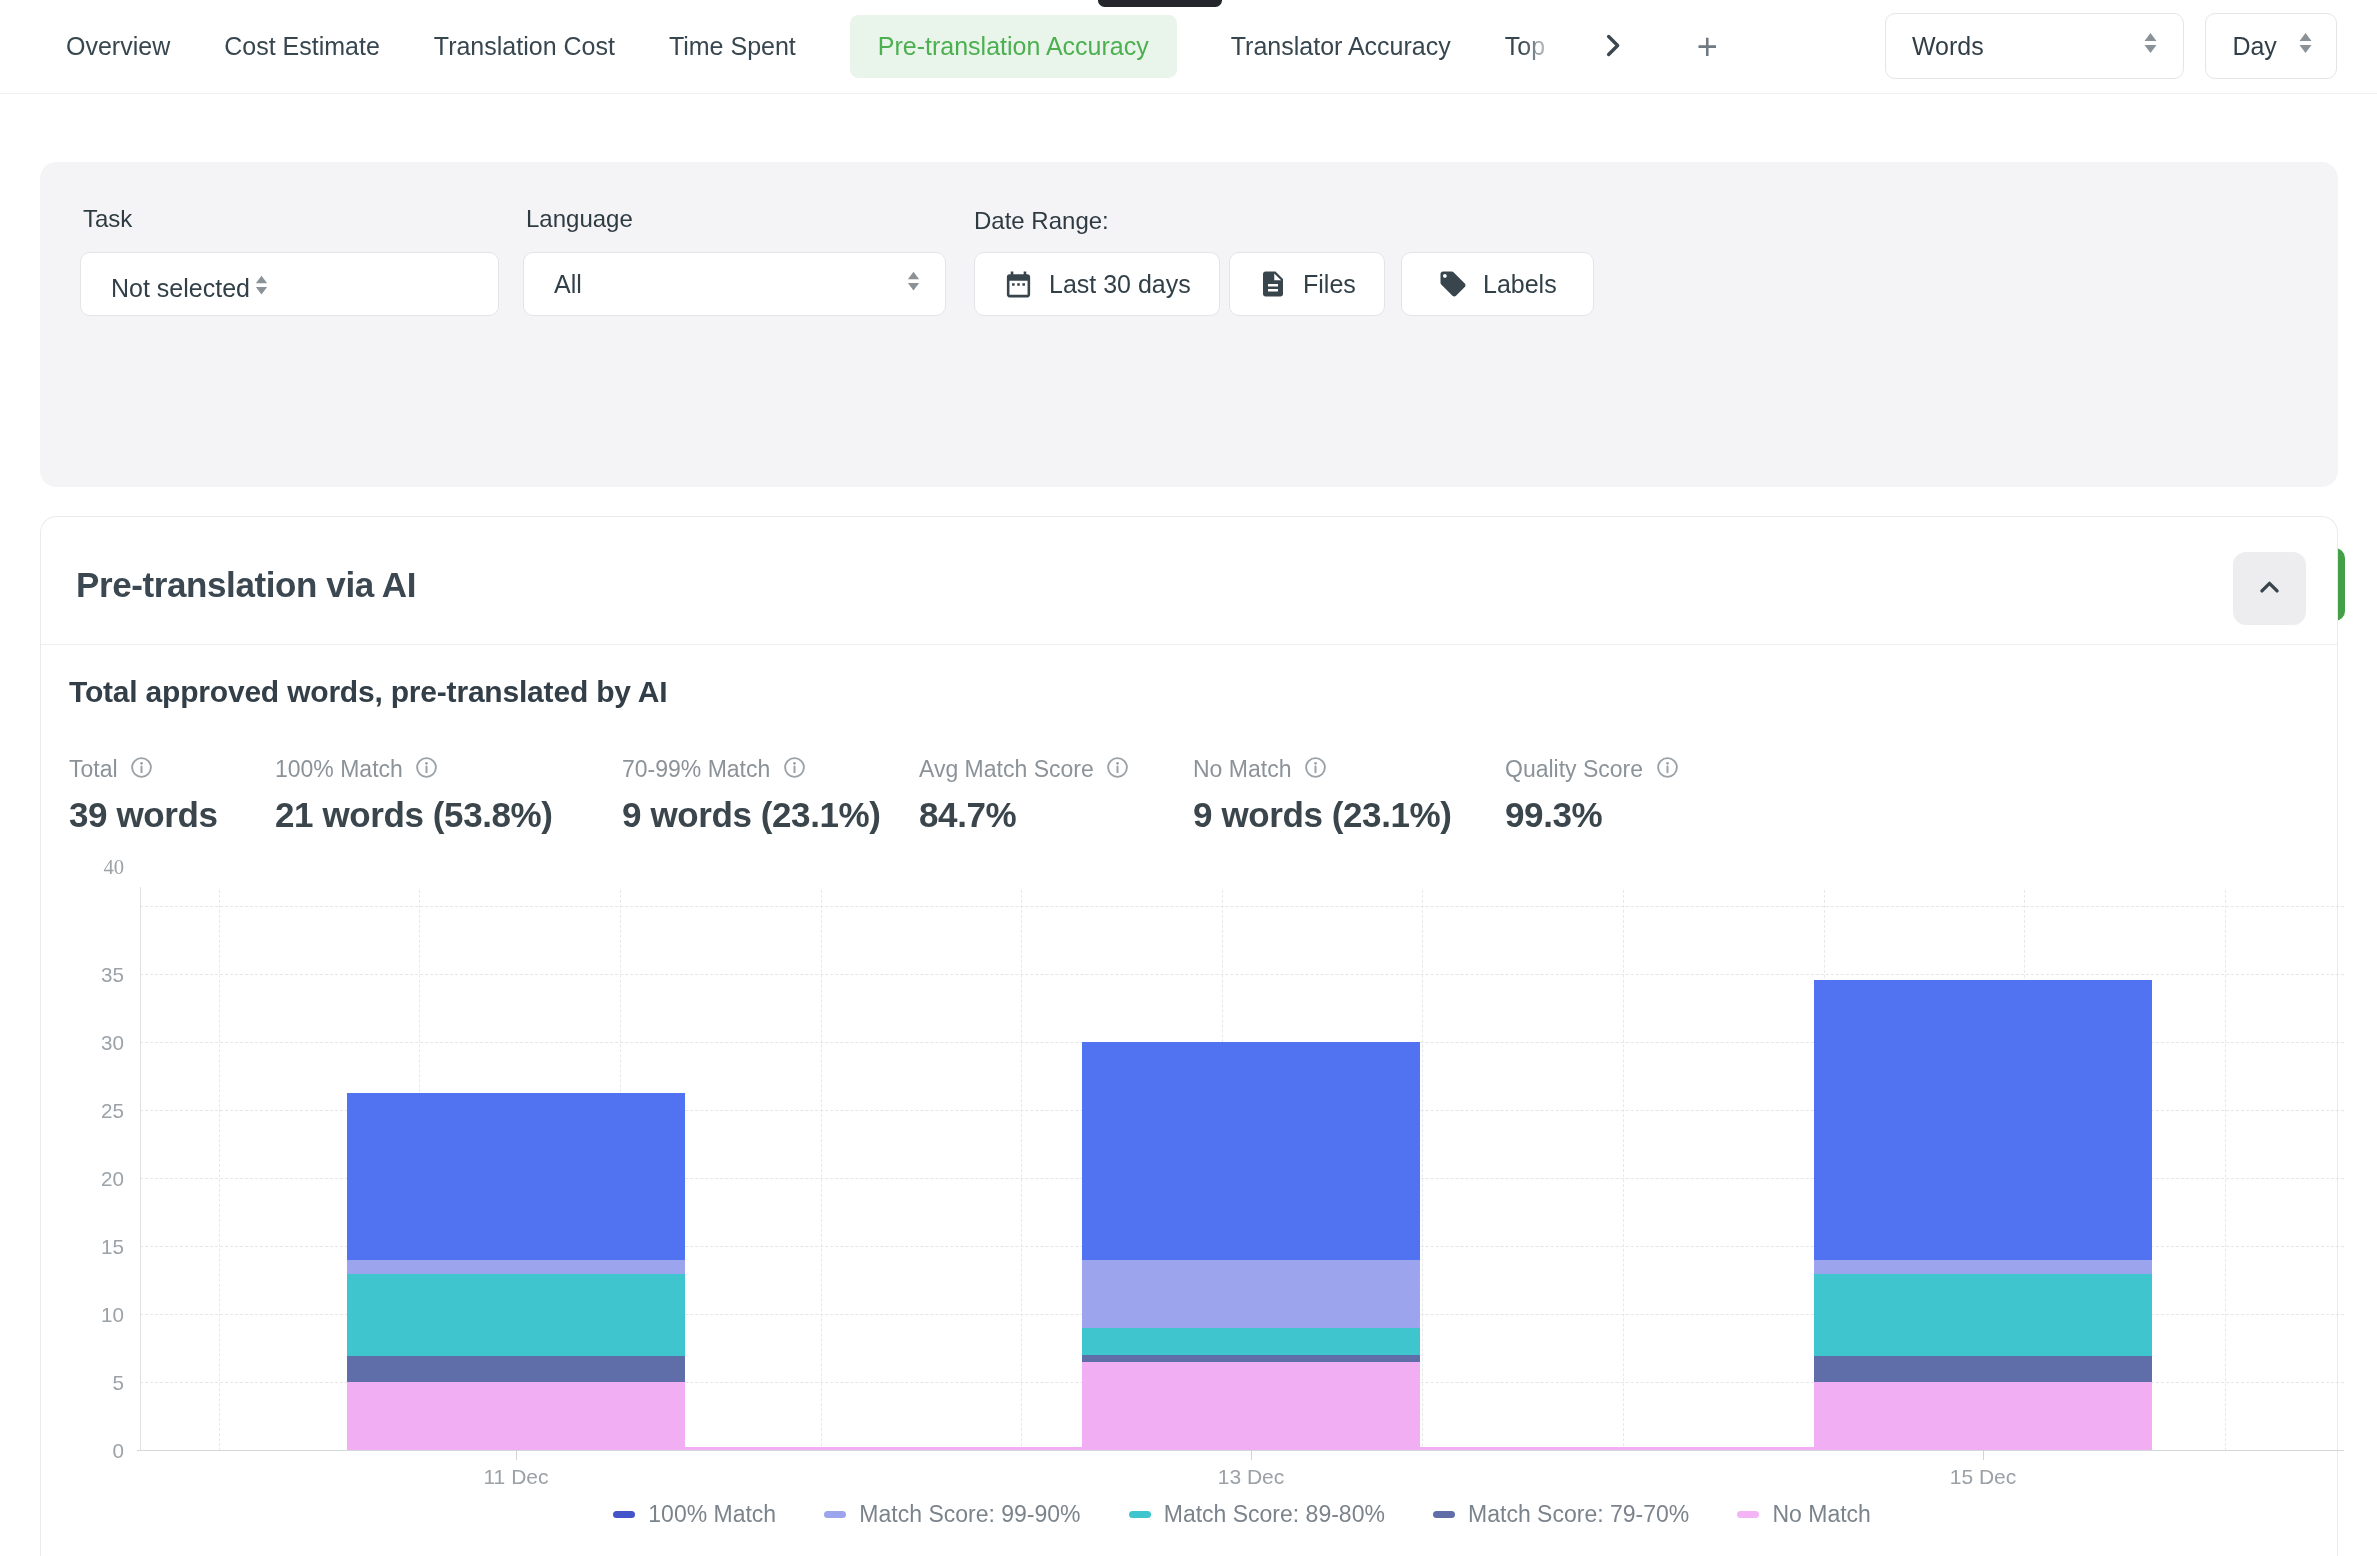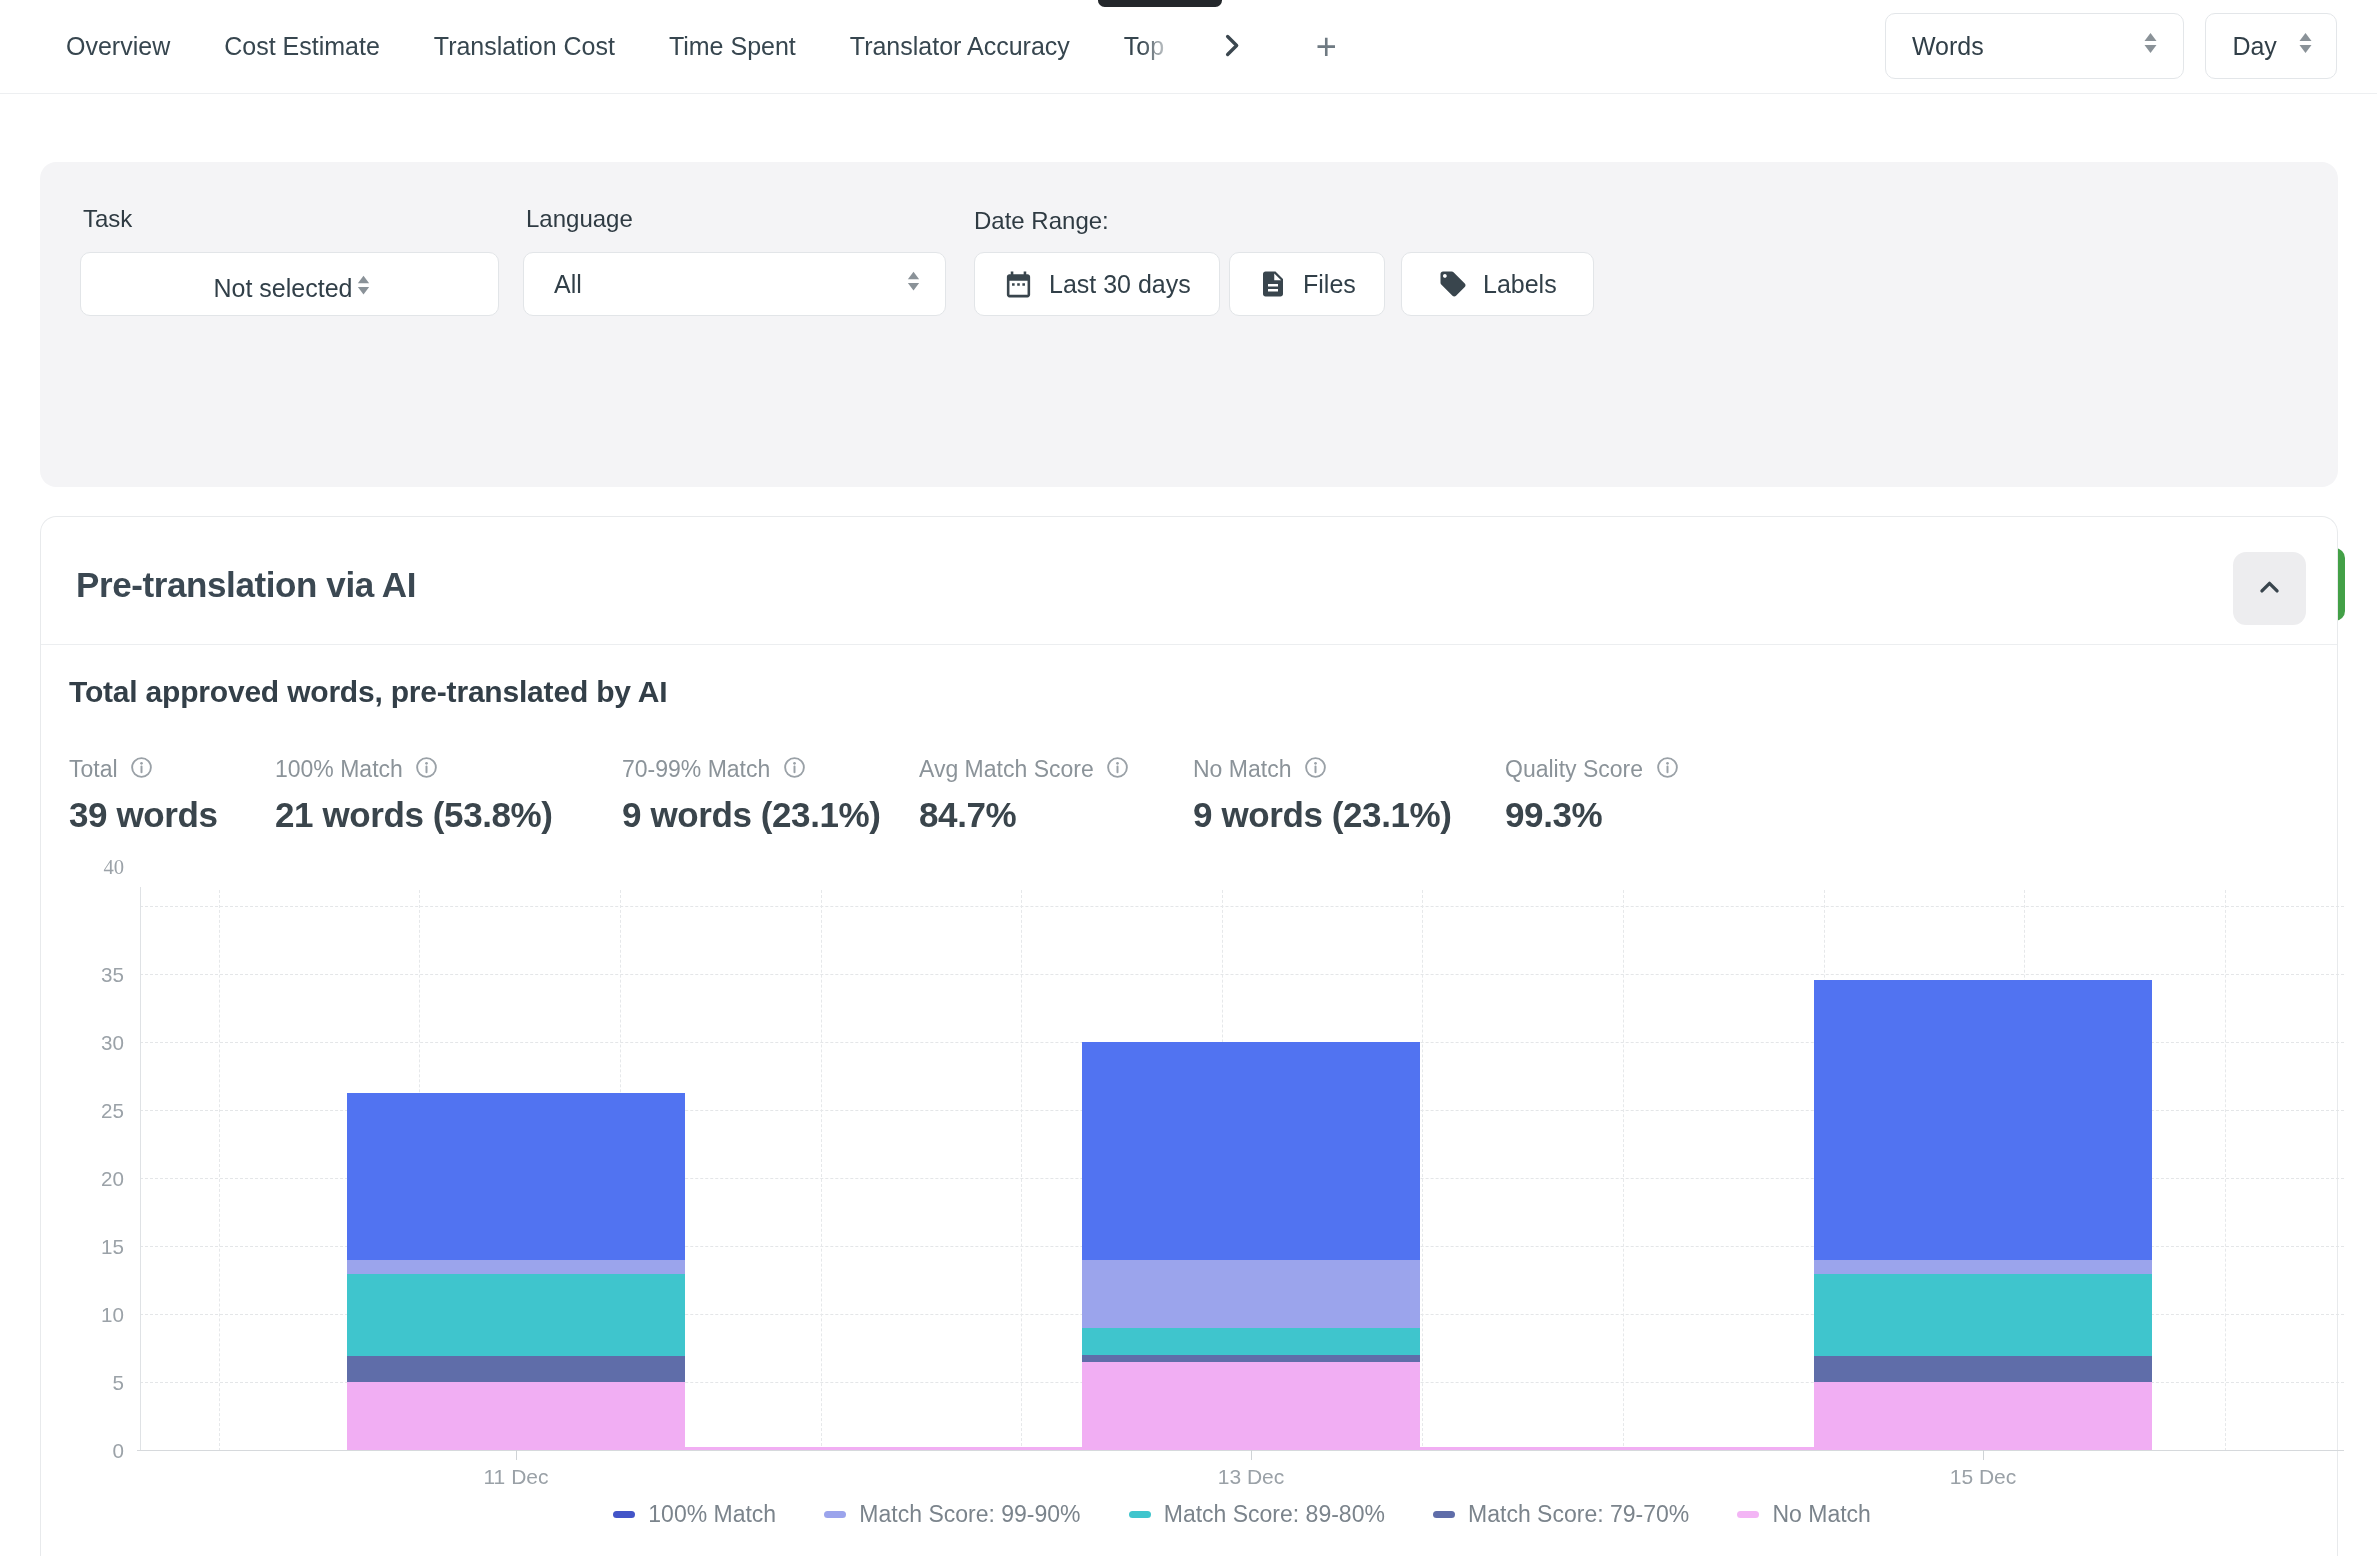--- a/index.html
+++ b/index.html
@@ -77,20 +77,21 @@
   .legend-label { font-size:23px; color:#7b848c; }
 </style>
 </head>
 <body>
 
 <div class="tabbar">
   <div class="tab">Overview</div>
   <div class="tab">Cost Estimate</div>
   <div class="tab">Translation Cost</div>
   <div class="tab">Time Spent</div>
+  <div class="tab active">Pre-translation Accuracy</div>
   <div class="tab">Translator Accuracy</div>
   <div class="tab truncated">Top</div>
   <div class="tab-chevron">
     <span>
       <svg width="31" height="31" viewBox="0 0 24 24">
           <path d="M9 5l7 7-7 7" fill="none" stroke="#3b474f" stroke-width="2.6" stroke-linecap="round" stroke-linejoin="round"></path>
         </svg>
     </span>
   </div>
   <div class="tab-plus">+</div>
@@ -113,21 +114,21 @@
       <svg width="25" height="28" viewBox="0 0 24 28">
           <path d="M12 4l6 8H6z" fill="#8a9298"></path>
           <path d="M12 24l-6-8h12z" fill="#8a9298"></path>
         </svg>
     </span>
   </div>
 </div>
 
 <div class="filter-card">
   <div class="flabel" style="left:43px; top:43px;">Task</div>
-  <div class="fcontrol" style="left:40px; top:90px; width:419px; justify-content:center; padding:8px 20px 0 30px;">
+  <div class="fcontrol" style="left:40px; top:90px; width:419px; justify-content:flex-start; padding:8px 20px 0 30px;">
     <span>Not selected</span>
     <span class="stepper">
       <svg width="23" height="26.4" viewBox="0 0 24 28">
           <path d="M12 4l6 8H6z" fill="#8a9298"></path>
           <path d="M12 24l-6-8h12z" fill="#8a9298"></path>
         </svg>
     </span>
   </div>
 
   <div class="flabel" style="left:486px; top:43px;">Language</div>

